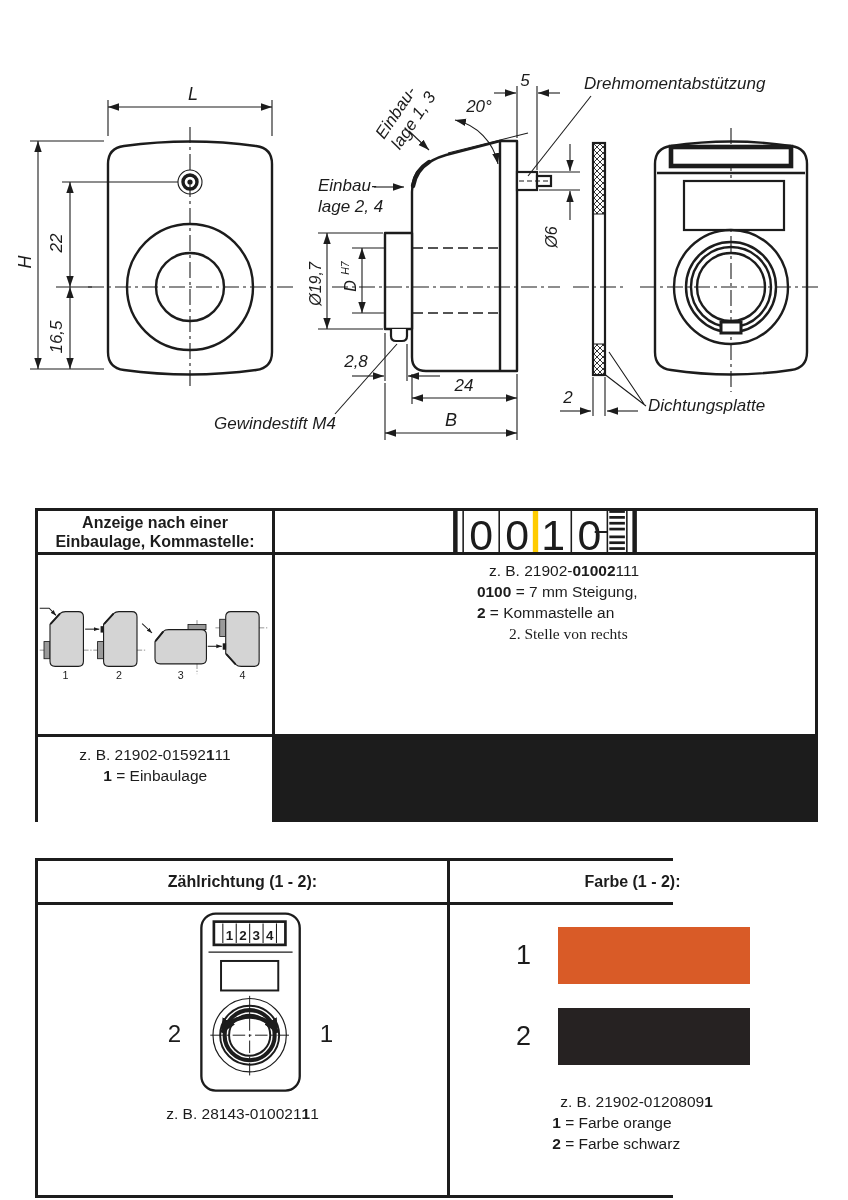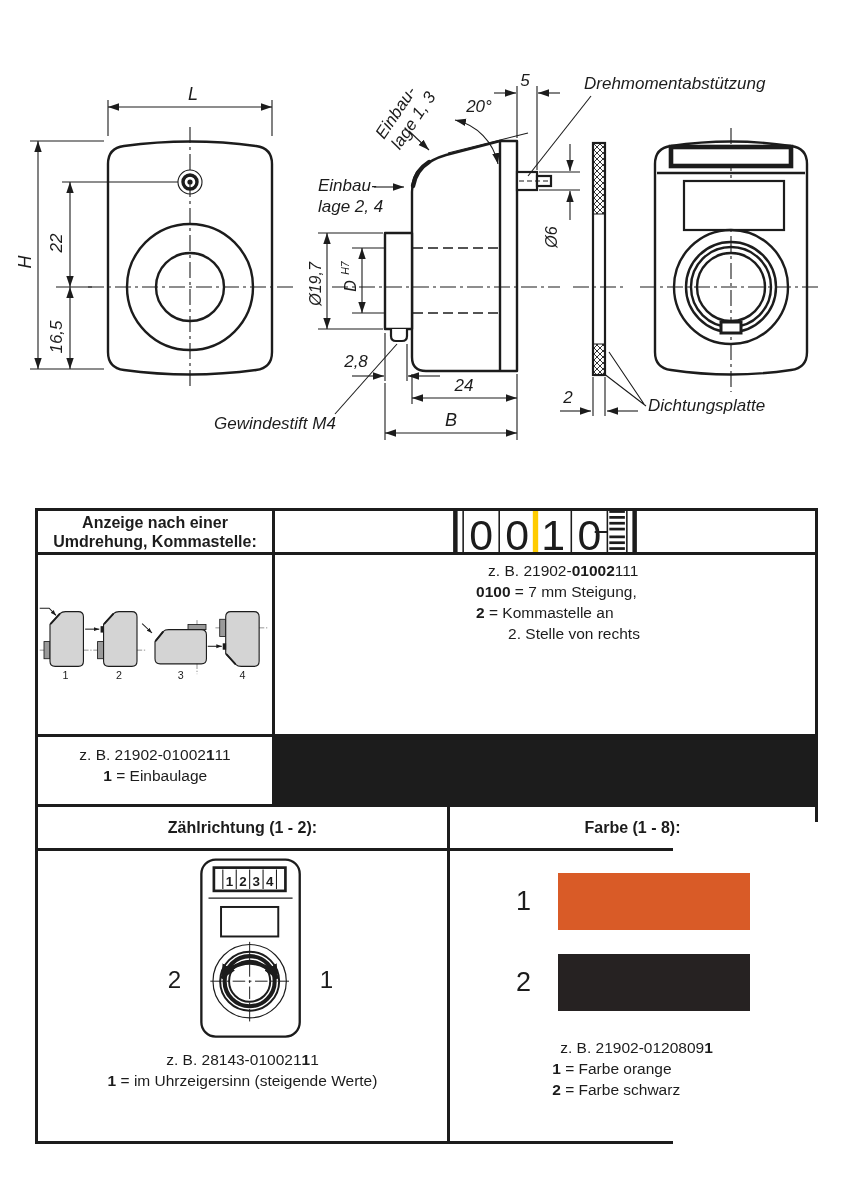--- a/index.html
+++ b/index.html
@@ -19,29 +19,29 @@
   .dimt  { font-style:italic; font-size:17px; fill:#1c1c1c; text-anchor:middle; }
   .dimts { font-style:italic; font-size:16px; fill:#1c1c1c; text-anchor:middle; }
   .dimtb { font-style:italic; font-size:18px; fill:#1c1c1c; text-anchor:middle; }
   .dimsup{ font-style:italic; font-size:10.5px; fill:#1c1c1c; text-anchor:middle; }
   .lbl   { font-style:italic; font-size:17px; fill:#1c1c1c; }
 
   
   .tbl { position:absolute; background:#1c1c1c; display:grid; padding:3px; gap:3px; box-sizing:border-box; }
   #table1 { left:35px; top:508px; width:783px; height:314px;
             grid-template-columns:234px 540px; grid-template-rows:41px 179px 85px; }
-  #table2 { left:35px; top:804px; width:638px; height:340px;
+  #table2 { left:35px; top:858px; width:638px; height:340px;
             grid-template-columns:409px 365px; grid-template-rows:41px 290px; }
   .cell { background:#ffffff; display:flex; align-items:center; justify-content:center; overflow:hidden; }
   .hdr  { font-weight:bold; font-size:16px; line-height:19px; text-align:center; flex-direction:column; }
   .body-col { flex-direction:column; justify-content:flex-start; }
   .exblock { font-size:15.5px; line-height:21px; }
   .exblock b { font-weight:bold;margin-top:32px; }
   .ex-top { align-items:flex-start; }
-  .ml12 { margin-left:12px; } .ml24 { margin-left:24px; } .ml32 { margin-left:32px; } .ml8 { margin-left:8px; }
+  .ml12 { margin-left:12px; } .ml24 { margin-left:24px; } .ml32 { margin-left:32px;font-family:Liberation Serif, serif; } .ml8 { margin-left:8px; }
   .fitc { width:-moz-fit-content; width:fit-content; }
   .t1fl { margin:5px 0 0 26px; }
   .t1fr { margin:7px auto 0; }
   .ctr  { text-align:center; }
 
   .cdigit { font-size:44px; fill:#1c1c1c; text-anchor:middle; font-family:"Liberation Sans",sans-serif; }
   .sbody { fill:#d4d4d4; stroke:#1c1c1c; stroke-width:2.6; stroke-linejoin:round; }
   .shub  { fill:#9a9a9a; stroke:#1c1c1c; stroke-width:2; }
   .snub  { fill:#1c1c1c; stroke:none; }
   .scham { stroke:#1c1c1c; stroke-width:4.6; fill:none; stroke-linecap:round; }
@@ -195,21 +195,21 @@
       <circle cx="731" cy="287" r="45" class="ln" stroke-width="2.2"></circle>
       <circle cx="731" cy="287" r="40" class="ln" stroke-width="4.6"></circle>
       <circle cx="731" cy="287" r="34" class="ln" stroke-width="2.2"></circle>
       <rect x="721" y="322" width="20" height="11" fill="#ffffff" stroke="#1c1c1c" stroke-width="3"></rect>
     </g>
   </svg>
 
   <div id="table1" class="tbl">
     <div class="cell hdr">
       <div>Anzeige nach einer</div>
-      <div>Umdrehung, Kommastelle:</div>
+      <div>Einbaulage, Kommastelle:</div>
     </div>
 
     <div class="cell">
       <svg width="186" height="76" viewBox="0 0 190 78">
         <rect x="3" y="5" width="184" height="68" fill="#ffffff" stroke="#1c1c1c" stroke-width="4.6"></rect>
         <rect x="11" y="14" width="168" height="50" fill="none" stroke="#1c1c1c" stroke-width="1.6"></rect>
         <line x1="48" y1="14" x2="48" y2="64" stroke="#1c1c1c" stroke-width="1.6"></line>
         <line x1="122" y1="14" x2="122" y2="64" stroke="#1c1c1c" stroke-width="1.6"></line>
         <line x1="159" y1="14" x2="159" y2="64" stroke="#1c1c1c" stroke-width="1.6"></line>
         <rect x="82.5" y="14.5" width="5.5" height="49" fill="#ffcc00"></rect>
@@ -283,32 +283,32 @@
       <div class="exblock t1fl">
         <div class="ml12"><span>z. B. 21902-</span><b>01002</b><span>111</span></div>
         <div><b>0100</b><span> = 7 mm Steigung,</span></div>
         <div><b>2</b><span> = Kommastelle an</span></div>
         <div class="ml32"><span>2. Stelle von rechts</span></div>
       </div>
     </div>
 
     <div class="cell ex-top">
       <div class="exblock fitc t1fr">
-        <div><span>z. B. 21902-01002</span><b>1</b><span>11</span></div>
+        <div><span>z. B. 21902-01592</span><b>1</b><span>11</span></div>
         <div class="ml24"><b>1</b><span> = Einbaulage</span></div>
       </div>
     </div>
   </div>
 
   <div id="table2" class="tbl">
     <div class="cell hdr">
       <div>Zählrichtung (1 - 2):</div>
     </div>
     <div class="cell hdr">
-      <div>Farbe (1 - 8):</div>
+      <div>Farbe (1 - 2):</div>
     </div>
 
     <div class="cell body-col">
       <svg width="215" height="186" viewBox="0 0 240 208" style="margin-top:5px">
         <defs>
           <marker id="m3" markerUnits="userSpaceOnUse" markerWidth="20" markerHeight="18" refX="15" refY="9" orient="auto-start-reverse">
             <path d="M0,1 L16,9 L0,17 Z" fill="#1c1c1c"></path>
           </marker>
         </defs>
         <rect x="74" y="4" width="110" height="198" rx="16" fill="#ffffff" stroke="#1c1c1c" stroke-width="2.6"></rect>
@@ -330,21 +330,20 @@
         <circle cx="128" cy="140" r="33" class="dln" stroke-width="2.2"></circle>
         <circle cx="128" cy="140" r="28" class="dln" stroke-width="4.6"></circle>
         <circle cx="128" cy="140" r="23" class="dln" stroke-width="2.2"></circle>
         <path class="scl" d="M84,140 H172 M128,96 V188"></path>
         <path d="M97,137 A36 36 0 0 1 159,137" fill="none" stroke="#1c1c1c" stroke-width="4.6" marker-start="url(#m3)" marker-end="url(#m3)"></path>
         <text class="dnum" x="44" y="148">2</text>
         <text class="dnum" x="214" y="148">1</text>
       </svg>
       <div class="exblock fitc" style="margin-top:7px">
         <div class="ctr"><span>z. B.  28143-010021</span><b>1</b><span>1</span></div>
-        <div><b>1</b><span> = im Uhrzeigersinn (steigende Werte)</span></div>
       </div>
     </div>
 
     <div class="cell body-col">
       <div class="swrow" style="margin-top:22px">
         <div class="swnum">1</div>
         <svg width="192" height="57">
           <rect x="0" y="0" width="192" height="57" fill="#d95b27"></rect>
         </svg>
       </div>

